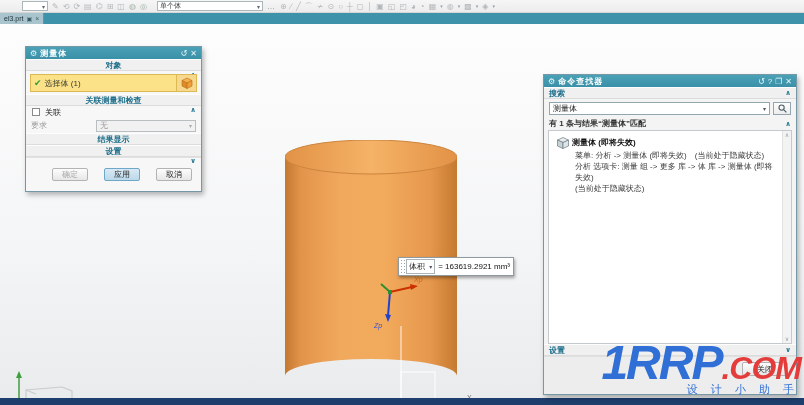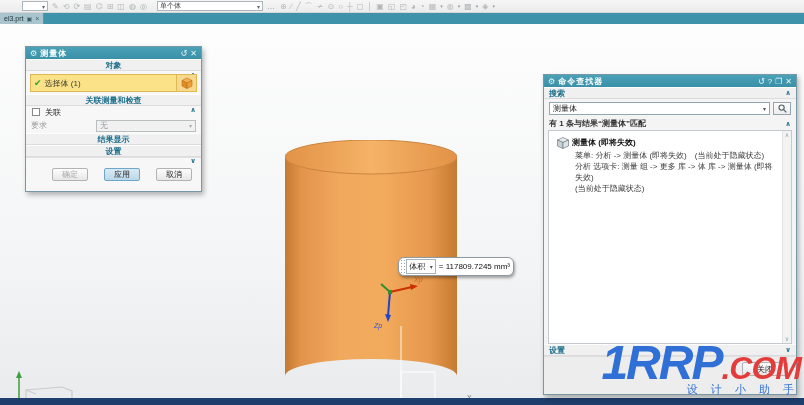--- a/index.html
+++ b/index.html
@@ -61,21 +61,21 @@
   .req-row { height:15px; display:flex; align-items:center; padding:0 5px; }
   .req-row .lab { color:#9b9b9b; }
   .req-select { margin-left:auto; width:100px; height:12px; background:#f1f1f1; border:1px solid #b9bec0;
     color:#9b9b9b; display:flex; align-items:center; padding:0 3px; }
   .req-select .caret { margin-left:auto; color:#a9adaf; font-size:6px; }
   .dlg-btns { flex:1; display:flex; align-items:center; justify-content:flex-end; gap:16px; padding:0 9px;
     border-top:1px solid #e2e2e2; }
 
   
   .meas-tip { position:absolute; left:398px; top:233px; width:116px; height:19px; background:#fff;
-    border:1px solid #8f9aa0; border-radius:6px; box-shadow:1px 2px 3px rgba(0,0,0,.35);
+    border:1px solid #8f9aa0; border-radius:0; box-shadow:1px 2px 3px rgba(0,0,0,.35);
     display:flex; align-items:center; z-index:6; }
   .meas-tip .grip { width:7px; align-self:stretch; margin:1px;
     background-image:radial-gradient(#9aa4aa 0.8px, transparent 1px); background-size:3px 3px; }
   .meas-tip .combo { height:15px; width:38px; border:1px solid #aab3b8; display:flex; align-items:center;
     padding:0 2px; gap:2px; background:#fff; }
   .meas-tip .combo .caret { margin-left:auto; color:#556; font-size:6px; }
   .meas-tip .val { padding:0 3px; white-space:nowrap; color:#111; }
 
   
   .finder { position:absolute; left:543px; top:50px; width:254px; height:321px;
@@ -222,21 +222,21 @@
       <path d="M16,28 L16,20 L52,17 L62,21 L62,28" fill="none" stroke="#c9cdcf" stroke-width="1.2"></path>
       <line x1="16" y1="20" x2="26" y2="24" stroke="#c9cdcf" stroke-width="1.2"></line>
     </svg>
 
     <div class="meas-tip">
       <div class="grip"></div>
       <div class="combo">
         <span>体积</span>
         <span class="caret">▾</span>
       </div>
-      <span class="val">= 117809.7245 mm³</span>
+      <span class="val">= 163619.2921 mm³</span>
     </div>
 
     <div class="measure-dlg">
       <div class="nx-titlebar">
         <span class="tb-btn">⚙</span>
         <span class="t">测量体</span>
         <span class="tb-btn">↺</span>
         <span class="tb-btn">✕</span>
       </div>
       <div class="sec-head">

